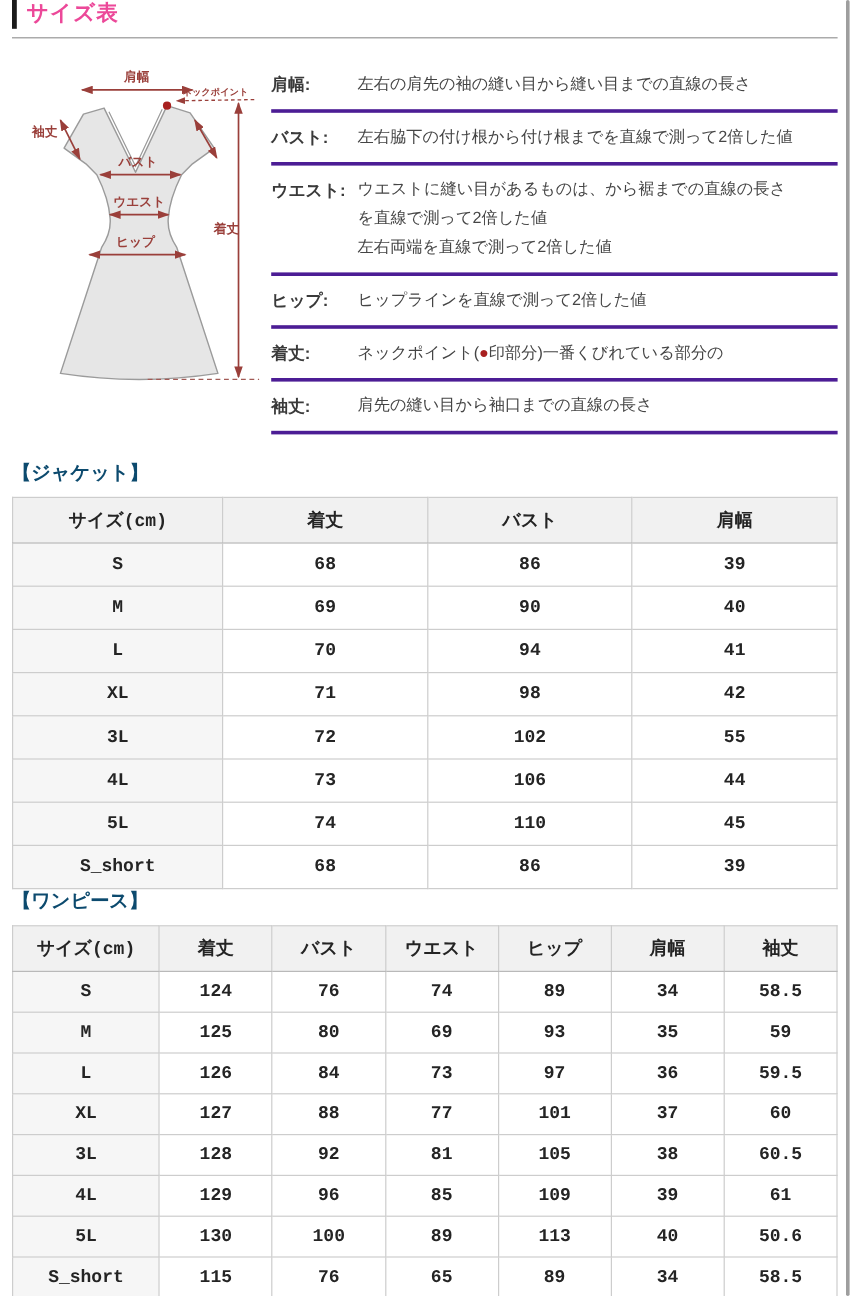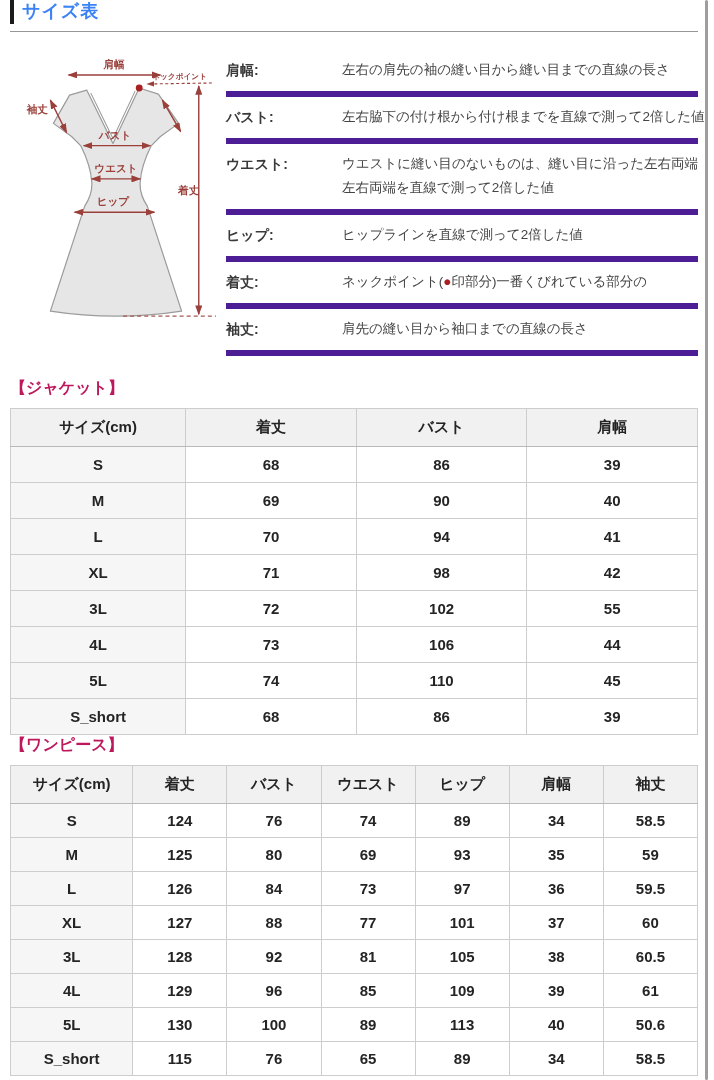--- a/index.html
+++ b/index.html
@@ -23,32 +23,31 @@
   .page-header{
     display:flex;align-items:flex-start;
     border-bottom:1px solid #979797;
     padding:0 0 7px 0;
   }
   .title-bar{
     display:inline-block;width:4px;height:24px;background:#1b1b1b;
     margin-right:8px;flex:none;
   }
   .page-title{
-    font-size:18px;font-weight:bold;color:#3b82f6;line-height:22px;letter-spacing:1px;
+    font-size:18px;font-weight:bold;color:#ec4899;line-height:22px;letter-spacing:1px;
   }
 
   
   .guide{display:flex;margin-top:16px;}
   .diagram-wrap{width:214px;flex:none;padding-top:4px;}
   .defs{flex:1;min-width:0;padding-left:2px;}
   .def-row{
     display:flex;align-items:flex-start;
     padding:8px 0 9px 0;
-    border-bottom:6px solid #4c1d95;
-    gap:44px;
+    border-bottom:3px solid #4c1d95;
   }
   .def-row:first-child{padding-top:10px;}
   .def-term{
     width:72px;flex:none;font-weight:bold;font-size:14px;color:#3a3a3a;line-height:24px;
   }
   .def-body{flex:1;min-width:0;}
   .def-line{font-size:13.5px;color:#454545;line-height:24px;white-space:nowrap;}
   .inline-dot{color:var(--neck-dot);font-size:13.5px;}
 
   
@@ -56,26 +55,27 @@
   .dress-detail{fill:none;stroke:#9b9b9b;stroke-width:1;}
   .dg-arrow{stroke:var(--annotation);stroke-width:1.4;fill:none;}
   .dg-dashed{stroke:var(--annotation);stroke-width:1.1;fill:none;stroke-dasharray:3 2.4;}
   .dg-hem-dash{stroke:#a25a55;stroke-width:1.1;fill:none;stroke-dasharray:4 3;}
   .dg-label{font-family:"Liberation Sans","DejaVu Sans",sans-serif;font-size:10.5px;font-weight:bold;fill:var(--annotation);}
   .dg-small{font-size:7.6px;}
   .dg-dot{fill:var(--neck-dot);stroke:none;}
   .ah{fill:var(--annotation);}
 
   
-  .section-title{font-size:16px;font-weight:bold;color:#be185d;}
+  .section-title{font-size:16px;font-weight:bold;color:#0c4a6e;}
   .section-title.jacket{margin-top:22px;}
   .section-title.onepiece{}
   table.size-table{
     width:100%;border-collapse:collapse;table-layout:fixed;margin-top:9px;
     border:1px solid #c6c6c6;
+    font-family:Liberation Mono, monospace;
   }
   table.size-table th,table.size-table td{
     border:1px solid var(--border);
     text-align:center;vertical-align:middle;
     font-size:15px;color:#242424;
   }
   table.size-table thead th{
     background:var(--header-bg);
     font-weight:bold;height:38px;
     border-bottom:1px solid #b9b9b9;
@@ -156,21 +156,22 @@
       </div>
       <div class="def-row">
         <div class="def-term">バスト:</div>
         <div class="def-body">
           <div class="def-line">左右脇下の付け根から付け根までを直線で測って2倍した値</div>
         </div>
       </div>
       <div class="def-row">
         <div class="def-term">ウエスト:</div>
         <div class="def-body">
-          <div class="def-line">ウエストに縫い目のないものは、縫い目に沿った左右両端</div>
+          <div class="def-line">ウエストに縫い目があるものは、から裾までの直線の長さ</div>
+          <div class="def-line">を直線で測って2倍した値</div>
           <div class="def-line">左右両端を直線で測って2倍した値</div>
         </div>
       </div>
       <div class="def-row">
         <div class="def-term">ヒップ:</div>
         <div class="def-body">
           <div class="def-line">ヒップラインを直線で測って2倍した値</div>
         </div>
       </div>
       <div class="def-row">

